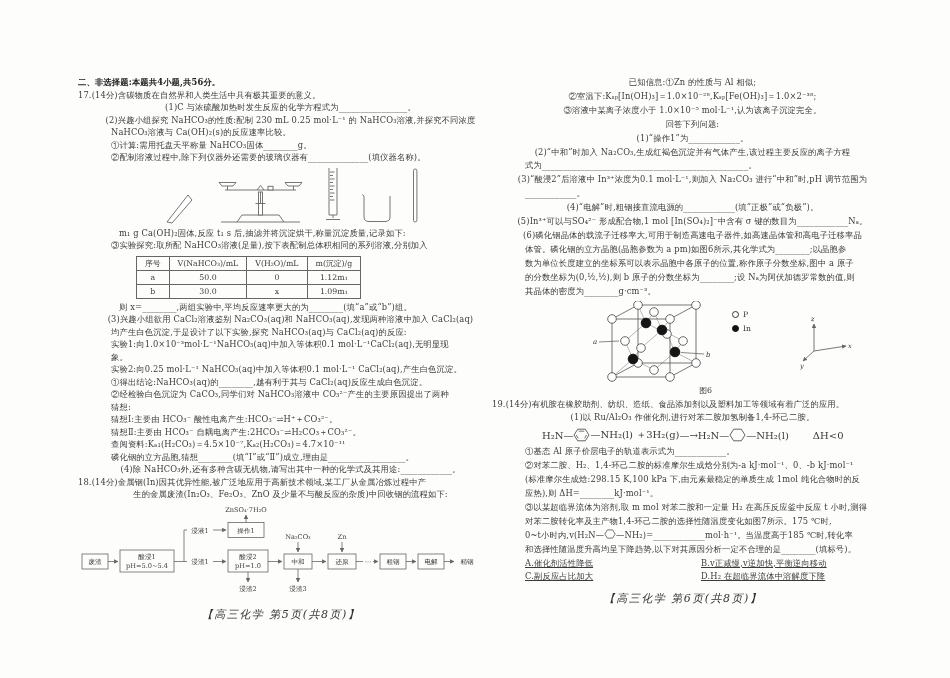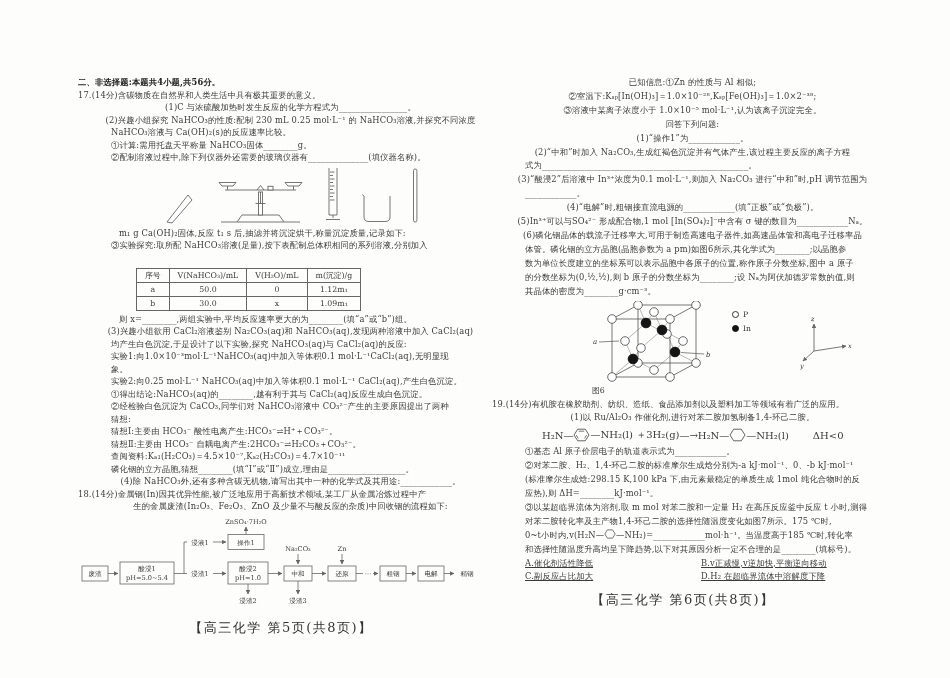--- a/index.html
+++ b/index.html
@@ -24,49 +24,49 @@
   .i1 { padding-left: 19px; text-align: center; }
   .i2 { padding-left: 33px; }
   .i3 { padding-left: 41px; }
   .fig-apparatus {
     display: flex; align-items: flex-end; gap: 17px;
     height: 57px; margin: 3px 0 3px 88px;
   }
   .fig-apparatus svg { display: block; }
   .sk { stroke:#666; stroke-width:0.9; fill:none; }
   .skf { stroke:#666; stroke-width:0.9; fill:#fff; }
-  .dtable { border-collapse: collapse; margin: 16px 0 2px 58px; }
+  .dtable { border-collapse: collapse; margin: 4px 0 2px 58px; }
   .dtable th, .dtable td {
     border: 0.8px solid #666; font-weight: normal;
     font-size: 7.8px; line-height: 9px; padding: 2px 8px;
     text-align: center; color:#3b3b3b; white-space: nowrap;
   }
   .flow { display:block; margin: 3px 0 0 2px; }
   .flow text { font-size: 6.6px; fill:#3b3b3b; text-anchor: middle; }
   .flow .bx { fill:none; stroke:#666; stroke-width:0.8; }
   .flow line { stroke:#666; stroke-width:0.8; }
   .footer {
-    text-align:center; font-size:13px; 
+    text-align:center; font-size:11px; font-style:italic;
     margin-top: 7px; letter-spacing: 1.5px; color:#333;
   }
   .crystal { position: relative; height: 97px; margin-top: 2px; }
   .cube { position:absolute; left: 100px; top: 0; }
   .cube .edge { stroke:#555; stroke-width:0.8; fill:none; }
   .cube .bond { stroke:#888; stroke-width:0.6; }
   .cube .patom { fill:#fff; stroke:#444; stroke-width:0.8; }
   .cube .inatom { fill:#141414; stroke:#141414; }
   .cube text { font-size:7px; fill:#333; font-style: italic; }
   .legend { position:absolute; left:240px; top:9px; font-size:7.6px; color:#333; }
   .legend-row { display:flex; align-items:center; gap:4px; margin-bottom:5px; }
   .circ { width:7px; height:7px; border:1px solid #333; border-radius:50%; background:#fff; }
   .circ.filled { background:#111; border-color:#111; }
   .axes { position:absolute; left:308px; top:14px; }
   .axes line { stroke:#555; stroke-width:0.8; }
   .axes text { font-size:6.5px; fill:#333; font-style:italic; }
-  .cap { position:absolute; left:100px; top:84px; width:120px; text-align:left; font-size:7.8px; }
+  .cap { position:absolute; left:100px; top:84px; width:120px; text-align:right; font-size:7.8px; }
   .eqrow {
     display:flex; align-items:center; margin: 3px 0 3px 50px;
     font-size: 10px; white-space: nowrap; color:#3b3b3b;
   }
   .eqrow .dh { margin-left: 24px; }
   .hex { display:inline-block; }
   .ring-inline { display:inline-block; vertical-align:-1.5px; }
   .optrow { display:flex;text-decoration:underline; }
   .optrow .oa { width: 176px; }
 </style>

